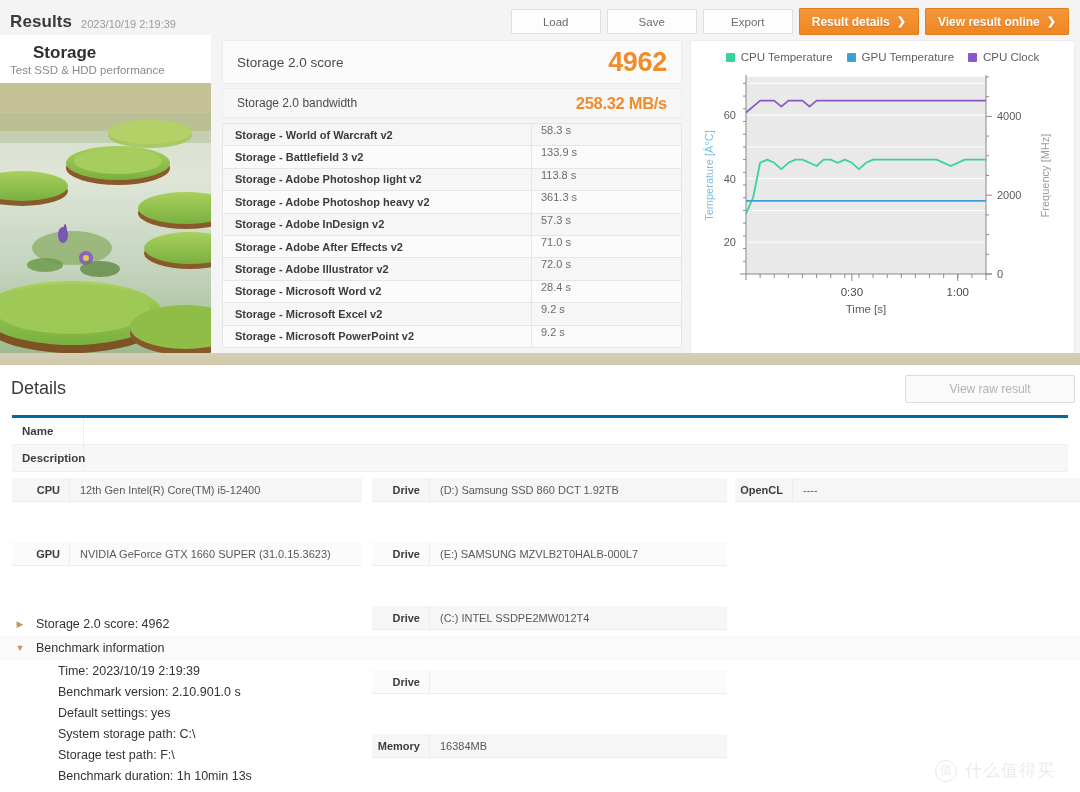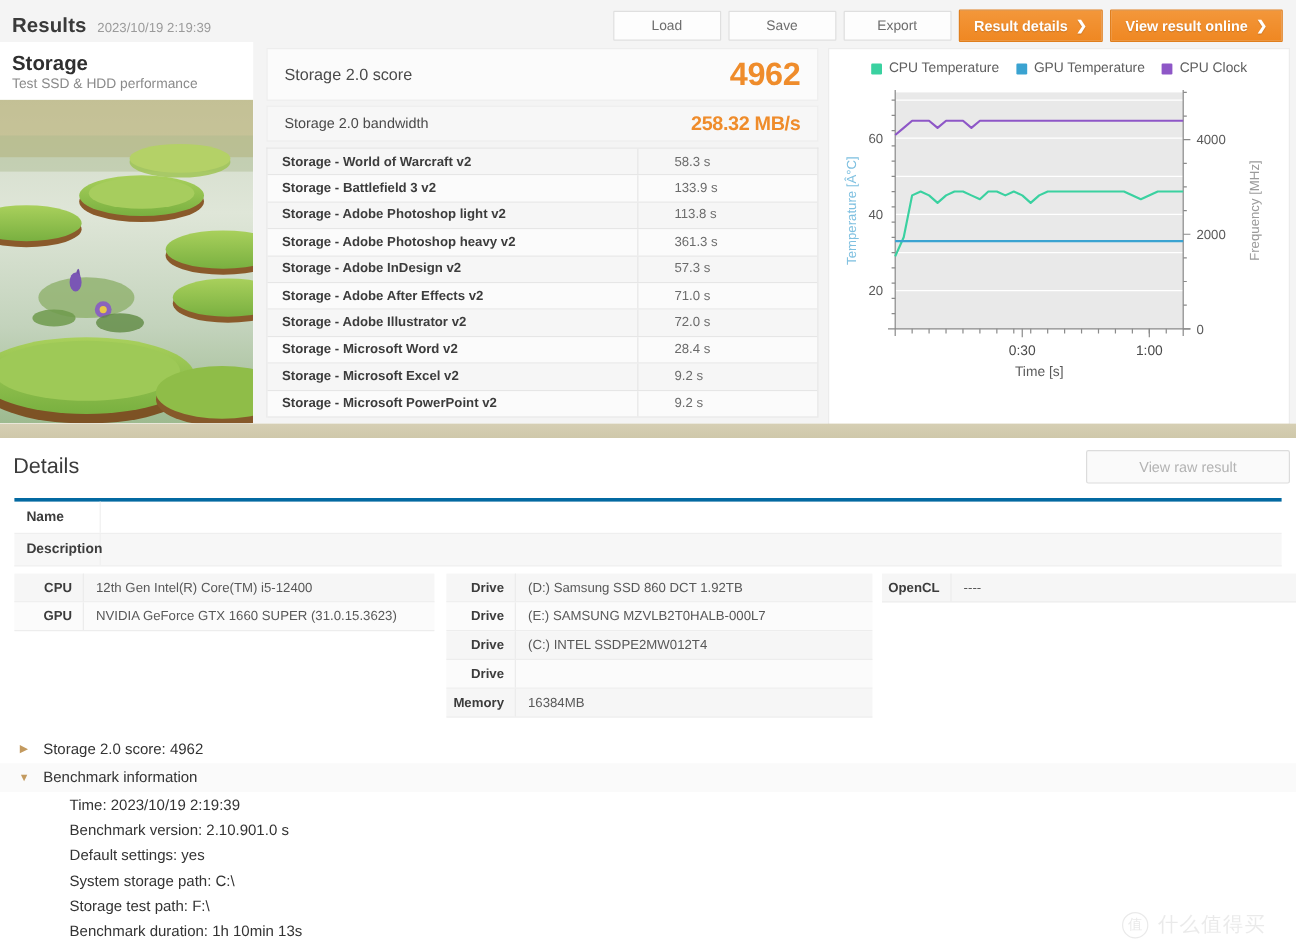--- a/index.html
+++ b/index.html
@@ -35,38 +35,38 @@
   .btn-orange .chev { margin-left:7px; font-size:11px; }
 
   
   .upper { position:absolute; left:0; top:35px; width:1080px; height:318px; background:#f4f4f4; }
 
   .bench-card {
     position:absolute; left:0; top:0; width:211px; height:318px;
     background:#fff; overflow:hidden;
   }
   .bench-head { padding:8px 0 6px 10px; }
-  .bench-name { font-size:17px; font-weight:bold; color:#2f2f2f; line-height:20px;}
+  .bench-name { font-size:17px; font-weight:bold; color:#2f2f2f; line-height:20px;margin-left:23px;}
   .bench-desc { font-size:11.5px; color:#8a8a8a; margin-top:1px;}
   .bench-img { position:absolute; left:0; top:48px; width:211px; height:270px; overflow:hidden; }
 
   
   .score-col { position:absolute; left:222px; top:5px; width:460px; }
   .score-row {
     background:#fbfbfb; border:1px solid #ededed; height:44px; display:flex;
     align-items:center; padding:0 14px; margin-bottom:4px;
   }
   .score-row .lbl { font-size:13.5px; color:#4a4a4a; }
   .score-row .val { margin-left:auto; font-size:27px; color:#ef8c2b; font-weight:bold; letter-spacing:-.3px;}
   .score-row.bw { height:30px; background:#f7f7f7; }
   .score-row.bw .lbl { font-size:12px; }
   .score-row.bw .val { font-size:16.5px; font-weight:bold; }
 
   .res-table { margin-top:5px; border:1px solid #e6e6e6; border-bottom:none; }
-  .res-row { display:flex; height:22.4px; border-bottom:1px solid #e6e6e6; align-items:center;gap:21px; }
+  .res-row { display:flex; height:22.4px; border-bottom:1px solid #e6e6e6; align-items:flex-start; }
   .res-row:nth-child(odd){ background:#f6f6f6; }
   .res-row:nth-child(even){ background:#fbfbfb; }
   .res-name { width:309px; font-size:11px; font-weight:bold; color:#3c3c3c; padding-left:12px;
               border-right:1px solid #e6e6e6; height:100%; display:flex; align-items:center;}
   .res-val { flex:1; font-size:11px; color:#6b6b6b; padding-left:9px; }
 
   
   .chart-card { position:absolute; left:690px; top:5px; width:385px; height:345px; background:#fff; border:1px solid #ececec;}
   .legend { display:flex; justify-content:center; gap:14px; height:28px; padding-top:4px;}
   .legend-item { display:flex; align-items:center; font-size:11.5px; color:#5e5e5e; }
@@ -89,21 +89,21 @@
              display:flex; align-items:center; justify-content:center; cursor:pointer; border-radius:2px;}
 
   .nd-table { margin:0 12px 0 12px; border-top:3px solid #0369a1; }
   .nd-row { display:flex; height:27px; align-items:center; border-bottom:1px solid #efefef; }
   .nd-row:nth-child(even){ background:#f7f7f7; }
   .nd-key { width:72px; font-size:11.5px; font-weight:bold; color:#3d3d3d; padding-left:10px;
             border-right:1px solid #efefef; height:100%; display:flex; align-items:center;}
   .nd-val { flex:1; padding-left:10px; font-size:11.5px; color:#555; }
 
   .hw { position:absolute; left:0; top:478px; width:1080px; display:flex; }
-  .hw-col { display:flex; flex-direction:column; }
+  .hw-col { display:flex; flex-direction:column;gap:40px; }
   .hw-col.c1 { margin-left:12px; width:350px; }
   .hw-col.c2 { margin-left:10px; width:355px; }
   .hw-col.c3 { margin-left:8px; width:345px; }
   .hw-row { display:flex; height:24px; align-items:center; border-bottom:1px solid #ededed; }
   .hw-row:nth-child(odd) { background:#f6f6f6; }
   .hw-row:nth-child(even){ background:#fbfbfb; }
   .hw-key { width:58px; font-size:11px; font-weight:bold; color:#3c3c3c; text-align:right;
             padding-right:9px; height:100%; display:flex; align-items:center; justify-content:flex-end;
             border-right:1px solid #ececec;}
   .hw-val { flex:1; padding-left:10px; font-size:11px; color:#585858; }

